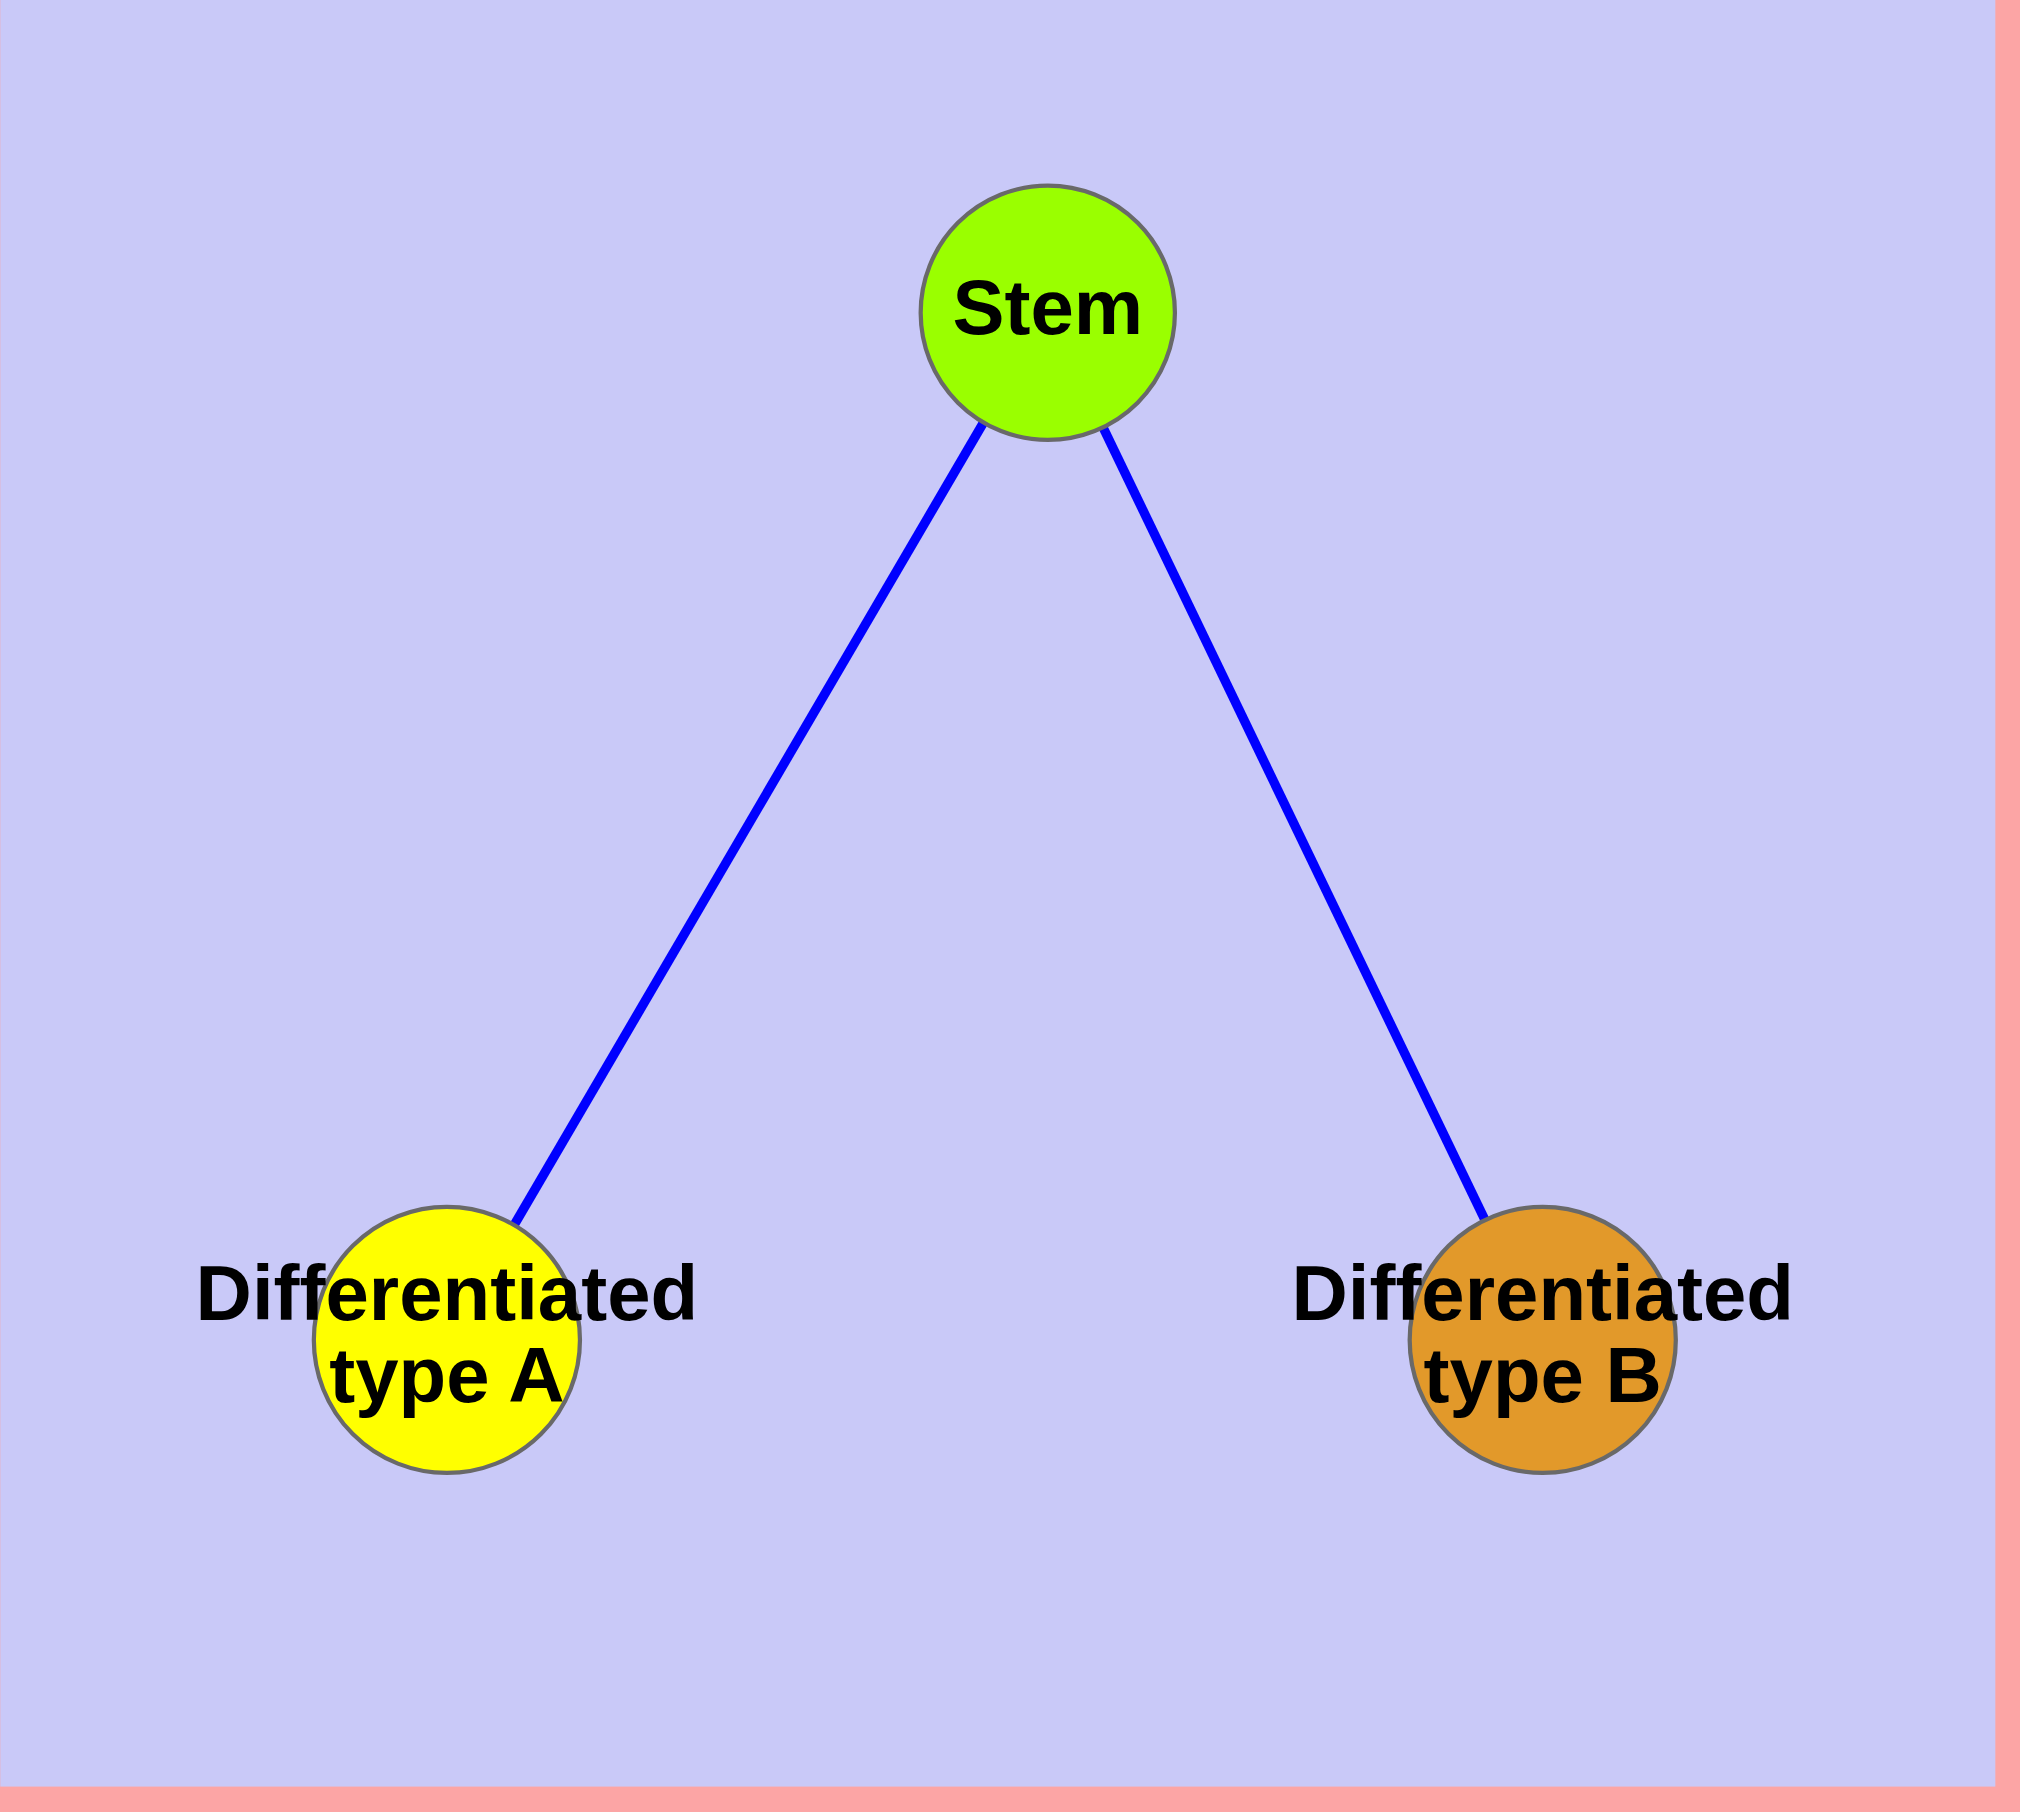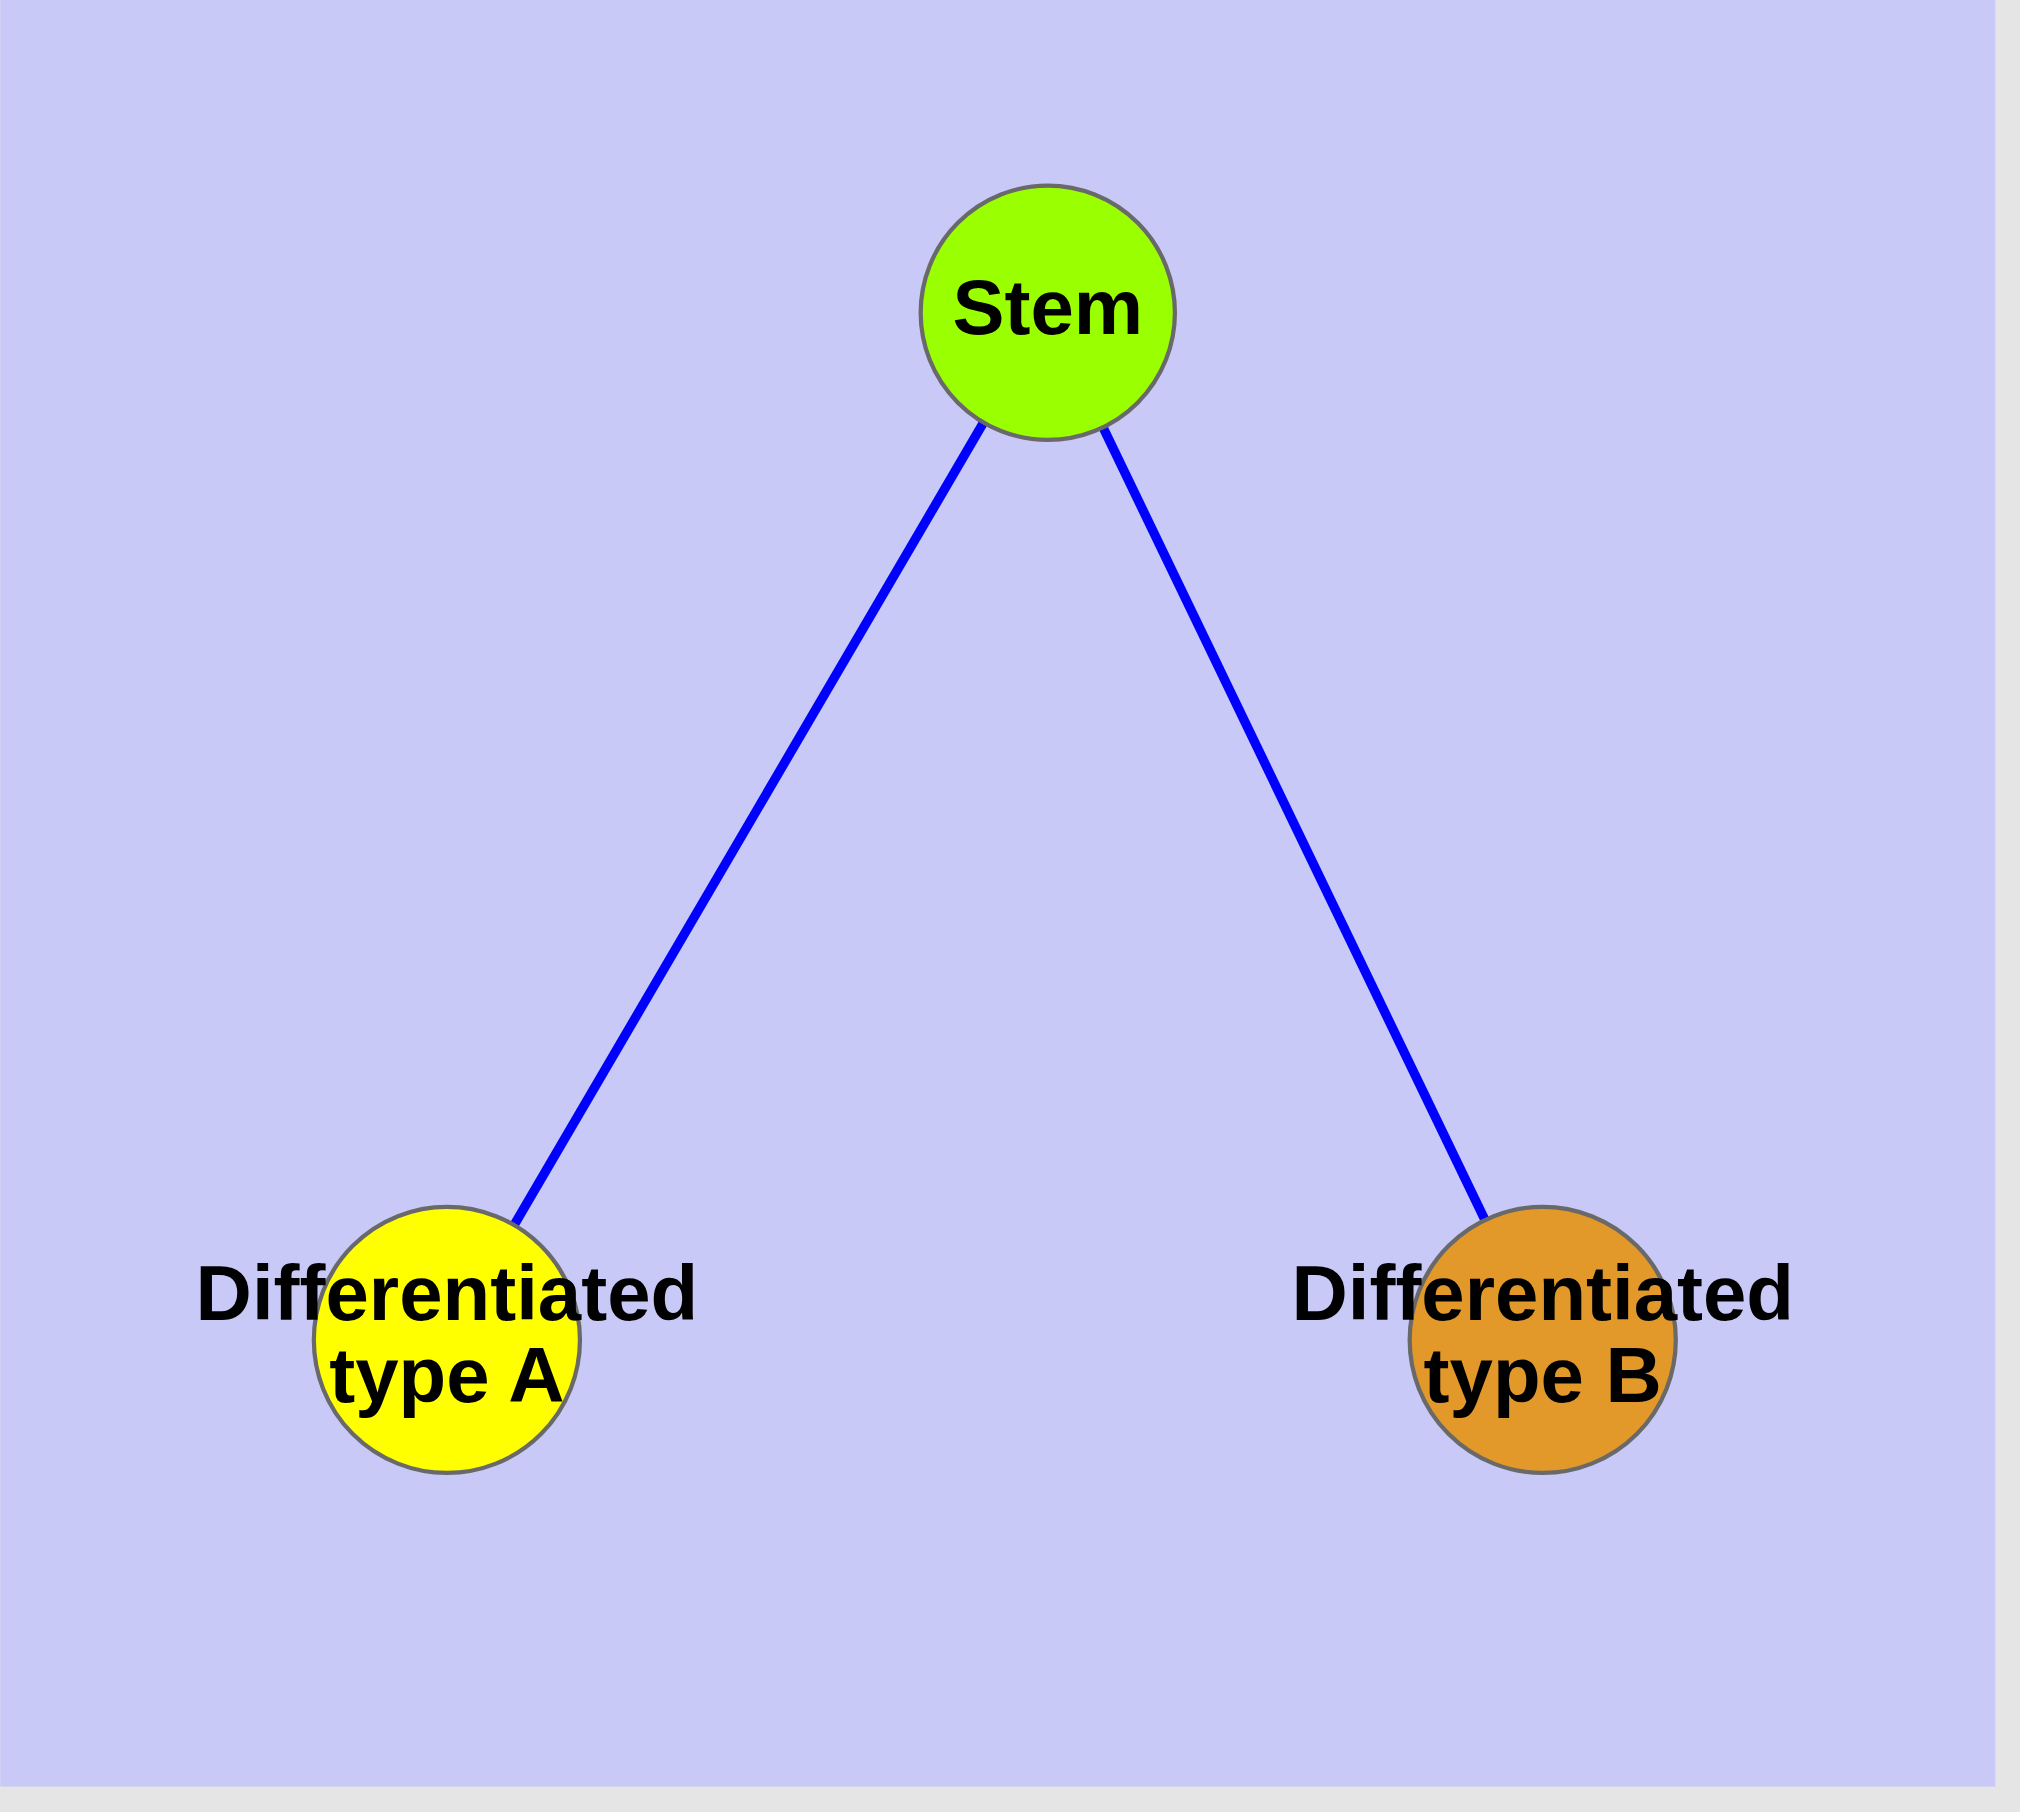--- a/index.html
+++ b/index.html
@@ -10,21 +10,21 @@
   body {
     width: 2021px;
     height: 1812px;
     overflow: hidden;
     font-family: "Liberation Sans", sans-serif;
   }
   #canvas {
     position: relative;
     width: 2021px;
     height: 1812px;
-    background: #e5e5e5;
+    background: #fca5a5;
   }
   #graph-svg {
     position: absolute;
     left: 0;
     top: 0;
     width: 2021px;
     height: 1812px;
     display: block;
   }
   .node-label {

